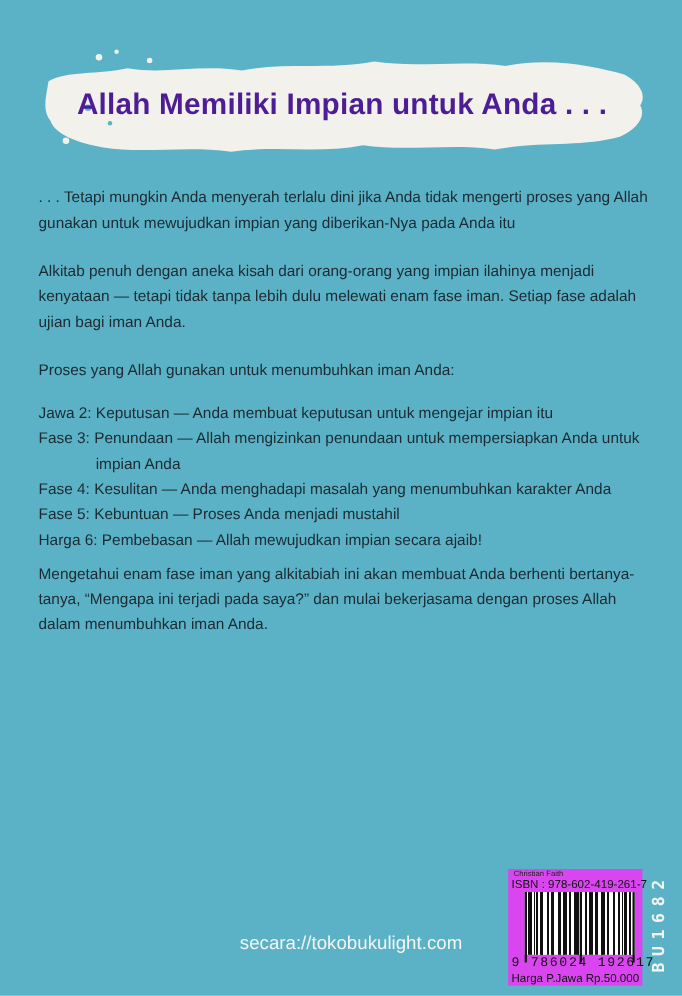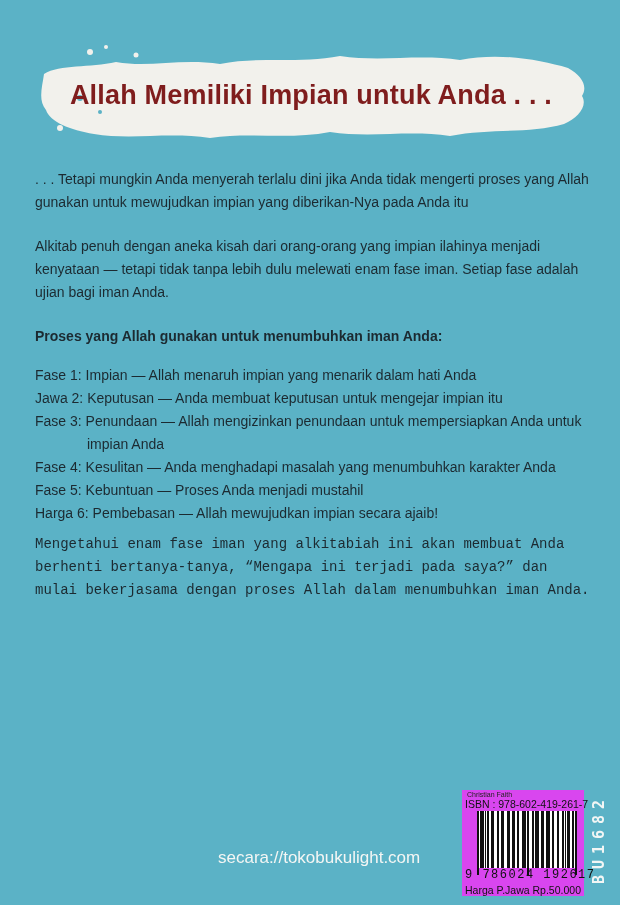--- a/index.html
+++ b/index.html
@@ -7,32 +7,32 @@
     position:relative;width:620px;height:905px;overflow:hidden;
     background:#5BB2C6;
     font-family:"Liberation Sans",sans-serif;
   }
   
   .banner{position:absolute;left:28px;top:36px;width:566px;height:118px;}
   .banner svg{position:absolute;left:0;top:0;width:100%;height:100%;}
   .banner-title{
     position:absolute;left:0;top:0;width:100%;height:100%;
     display:flex;align-items:center;justify-content:center;
-    font-size:27px;font-weight:700;color:#7f1d1d;letter-spacing:.2px;
+    font-size:27px;font-weight:700;color:#4c1d95;letter-spacing:.2px;
   }
   
   .body-text{
     position:absolute;left:35px;top:168px;width:556px;
     color:#1C2A31;font-size:14px;line-height:23px;
   }
   .body-text p{margin:0 0 21px 0;}
-  .heading{font-weight:700;margin:0 0 16px 0;}
+  .heading{font-weight:400;margin:0 0 16px 0;}
   .phases{margin:0 0 8px 0;}
   .phase{padding-left:52px;text-indent:-52px;}
-  .closing{margin:0;font-family:Liberation Mono, monospace;}
+  .closing{margin:0;}
   
   .logo{position:absolute;left:38px;top:798px;width:150px;height:84px;}
   .logo-circle{position:absolute;left:26px;top:8px;width:42px;height:42px;border-radius:50%;background:#FFE41C;}
   .logo-word{
     position:absolute;left:10px;top:6px;font-size:38px;line-height:44px;font-weight:700;
     color:#E4252B;transform:scaleX(.78);transform-origin:left top;white-space:nowrap;
   }
   .logo-word .g{color:#5BB2C6;}
   .logo-pub{position:absolute;left:10px;top:52px;font-size:12.5px;letter-spacing:2.6px;font-weight:700;color:#E4252B;white-space:nowrap;}
   .logo-tag{position:absolute;left:10px;top:68px;font-size:10.5px;font-weight:700;color:#FFFFFF;white-space:nowrap;}
@@ -87,21 +87,20 @@
       <circle cx="72" cy="76" r="2" fill="#5BB2C6"></circle>
     </svg>
     <div class="banner-title">Allah Memiliki Impian untuk Anda . . .</div>
   </div>
 
   <div class="body-text">
     <p>. . . Tetapi mungkin Anda menyerah terlalu dini jika Anda tidak mengerti proses yang Allah gunakan untuk mewujudkan impian yang diberikan-Nya pada Anda itu</p>
     <p>Alkitab penuh dengan aneka kisah dari orang-orang yang impian ilahinya menjadi kenyataan — tetapi tidak tanpa lebih dulu melewati enam fase iman. Setiap fase adalah ujian bagi iman Anda.</p>
     <div class="heading">Proses yang Allah gunakan untuk menumbuhkan iman Anda:</div>
     <div class="phases">
-      <div class="phase"><span>Fase 1:</span> <span>Impian — Allah menaruh impian yang menarik dalam hati Anda</span></div>
       <div class="phase"><span>Jawa 2:</span> <span>Keputusan — Anda membuat keputusan untuk mengejar impian itu</span></div>
       <div class="phase"><span>Fase 3:</span> <span>Penundaan — Allah mengizinkan penundaan untuk mempersiapkan Anda untuk impian Anda</span></div>
       <div class="phase"><span>Fase 4:</span> <span>Kesulitan — Anda menghadapi masalah yang menumbuhkan karakter Anda</span></div>
       <div class="phase"><span>Fase 5:</span> <span>Kebuntuan — Proses Anda menjadi mustahil</span></div>
       <div class="phase"><span>Harga 6:</span> <span>Pembebasan — Allah mewujudkan impian secara ajaib!</span></div>
     </div>
     <p class="closing">Mengetahui enam fase iman yang alkitabiah ini akan membuat Anda berhenti bertanya-tanya, “Mengapa ini terjadi pada saya?” dan mulai bekerjasama dengan proses Allah dalam menumbuhkan iman Anda.</p>
   </div>
 
 

